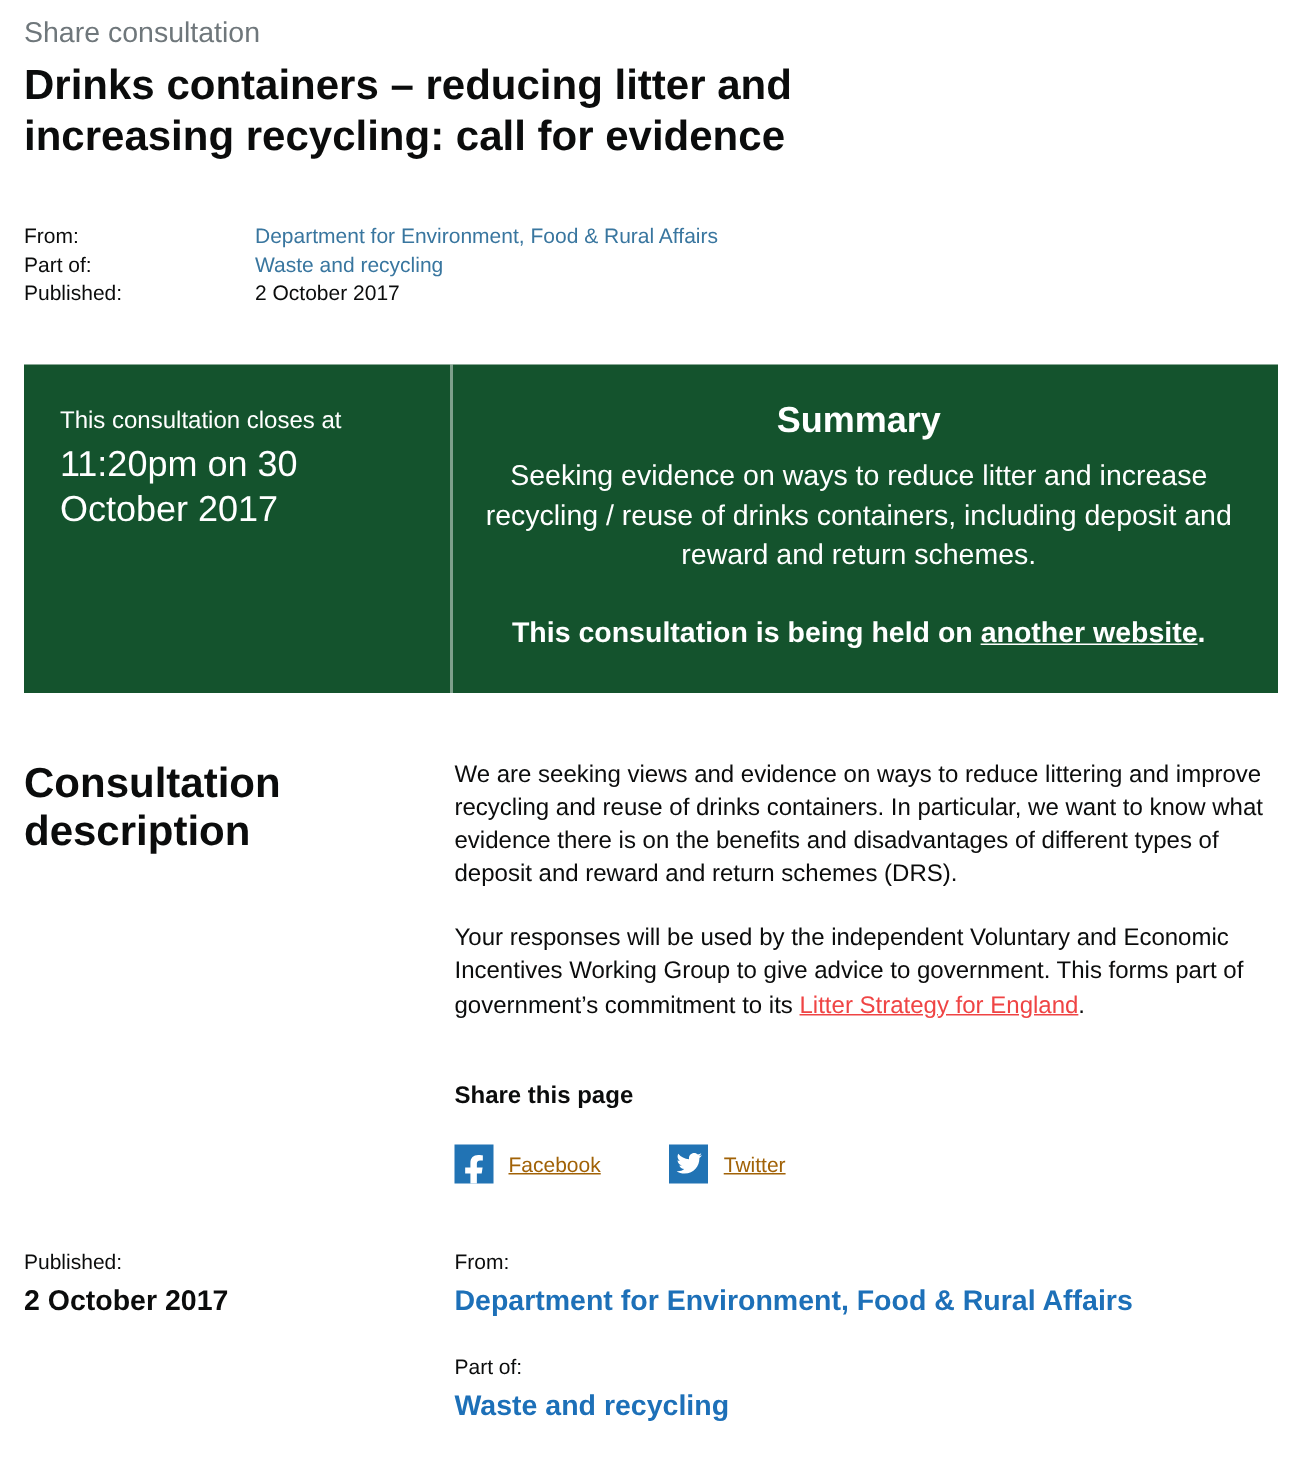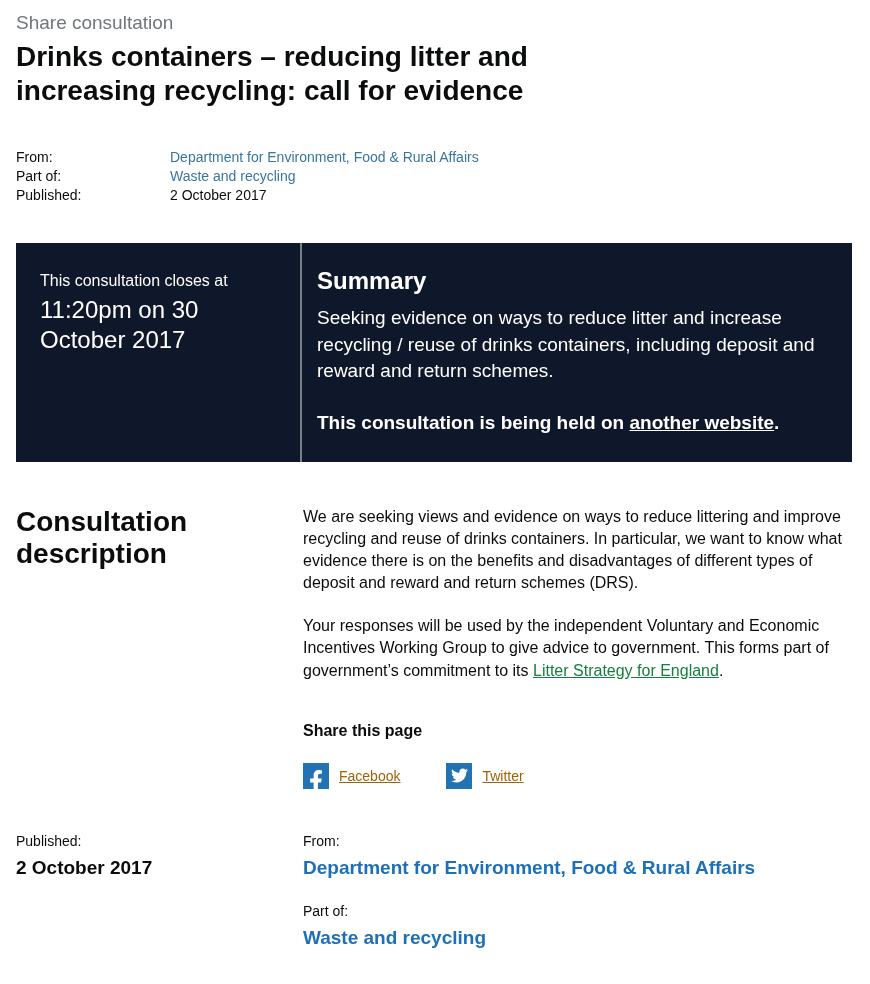--- a/index.html
+++ b/index.html
@@ -34,35 +34,36 @@
   .meta-row { display: flex; }
   .meta-row dt { width: 154px; margin: 0; font-weight: 400; }
   .meta-row dd { margin: 0; }
   a.subtle-link { color: #39769f; text-decoration: none; cursor: pointer; }
   .meta-plain { color: #0b0c0c; }
 
   
   .banner {
     display: flex;
     margin-top: 38px;
-    background: #0f172a;
+    background: #14532d;
     color: #ffffff;
     min-height: 215px;
   }
   .banner-left {
     width: 284px;
     flex: 0 0 284px;
     padding: 28px 20px 26px 24px;
   }
   .closes-label { font-size: 16px; margin: 0; line-height: 1.3; }
   .closes-date { font-size: 24px; font-weight: 400; line-height: 1.25; margin: 3px 0 0; }
   .banner-right {
     flex: 1;
     border-left: 2px solid rgba(255,255,255,0.45);
     padding: 24px 24px 28px 15px;
+    text-align: center;
   }
   .summary-heading { font-size: 24px; font-weight: 700; margin: 0 0 10px; }
   .summary-text { font-size: 19px; line-height: 1.38; margin: 0; max-width: 528px; }
   .held-line { font-size: 19px; font-weight: 700; margin: 28px 0 0; }
   a.banner-link { color: #ffffff; text-decoration: underline; cursor: pointer; }
 
   
   .main-grid { display: grid; grid-template-columns: 287px 1fr; margin-top: 44px; }
   .desc-heading {
     font-size: 28px;
@@ -70,21 +71,21 @@
     line-height: 1.15;
     margin: 0;
     max-width: 190px;
   }
   .desc-body p {
     font-size: 16px;
     line-height: 1.38;
     margin: 0 0 21px;
     max-width: 548px;
   }
-  a.body-link { color: #15803d; text-decoration: underline; cursor: pointer; }
+  a.body-link { color: #ef4444; text-decoration: underline; cursor: pointer; }
 
   
   .share-block { margin-top: 38px; }
   .share-heading { font-size: 14px; font-weight: 700; margin: 0; }
   .share-links { display: flex; align-items: center; gap: 46px; margin-top: 13px; }
   .share-link { display: flex; align-items: center; gap: 10px; font-size: 14px; }
   .icon-box {
     width: 26px; height: 26px;
     background: #2173b4;
     display: flex; align-items: flex-end; justify-content: center;

